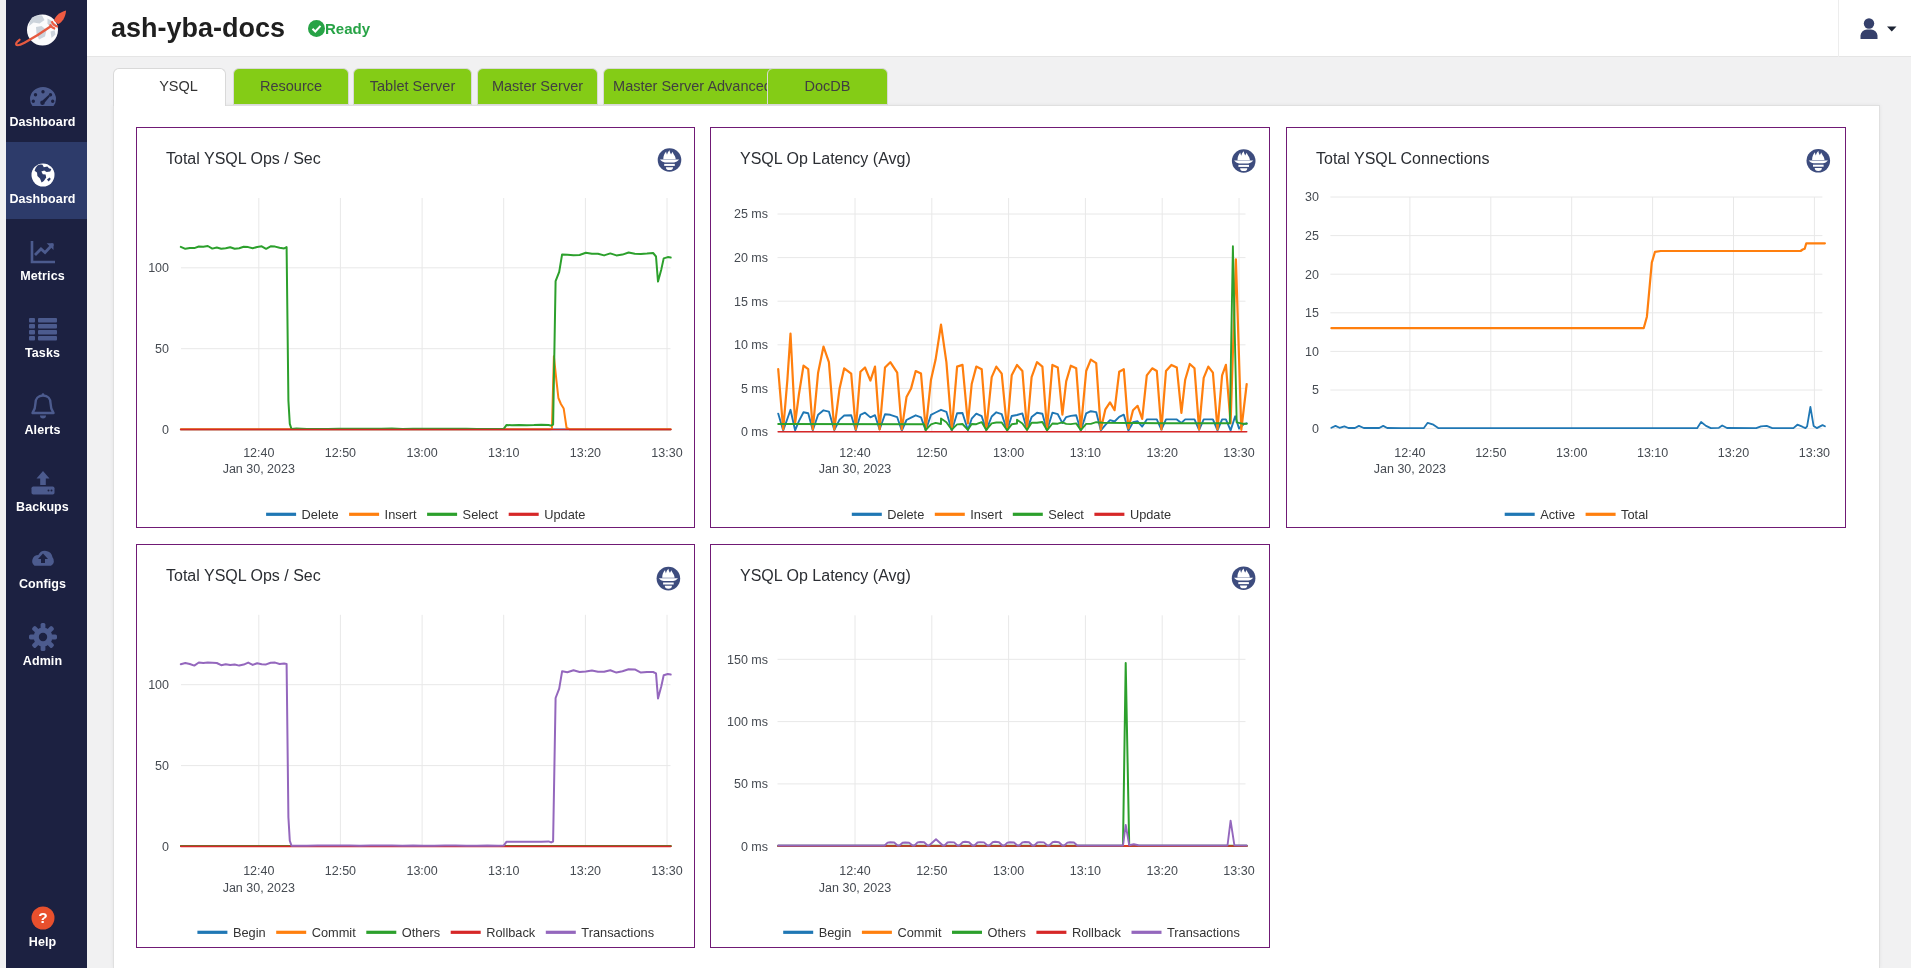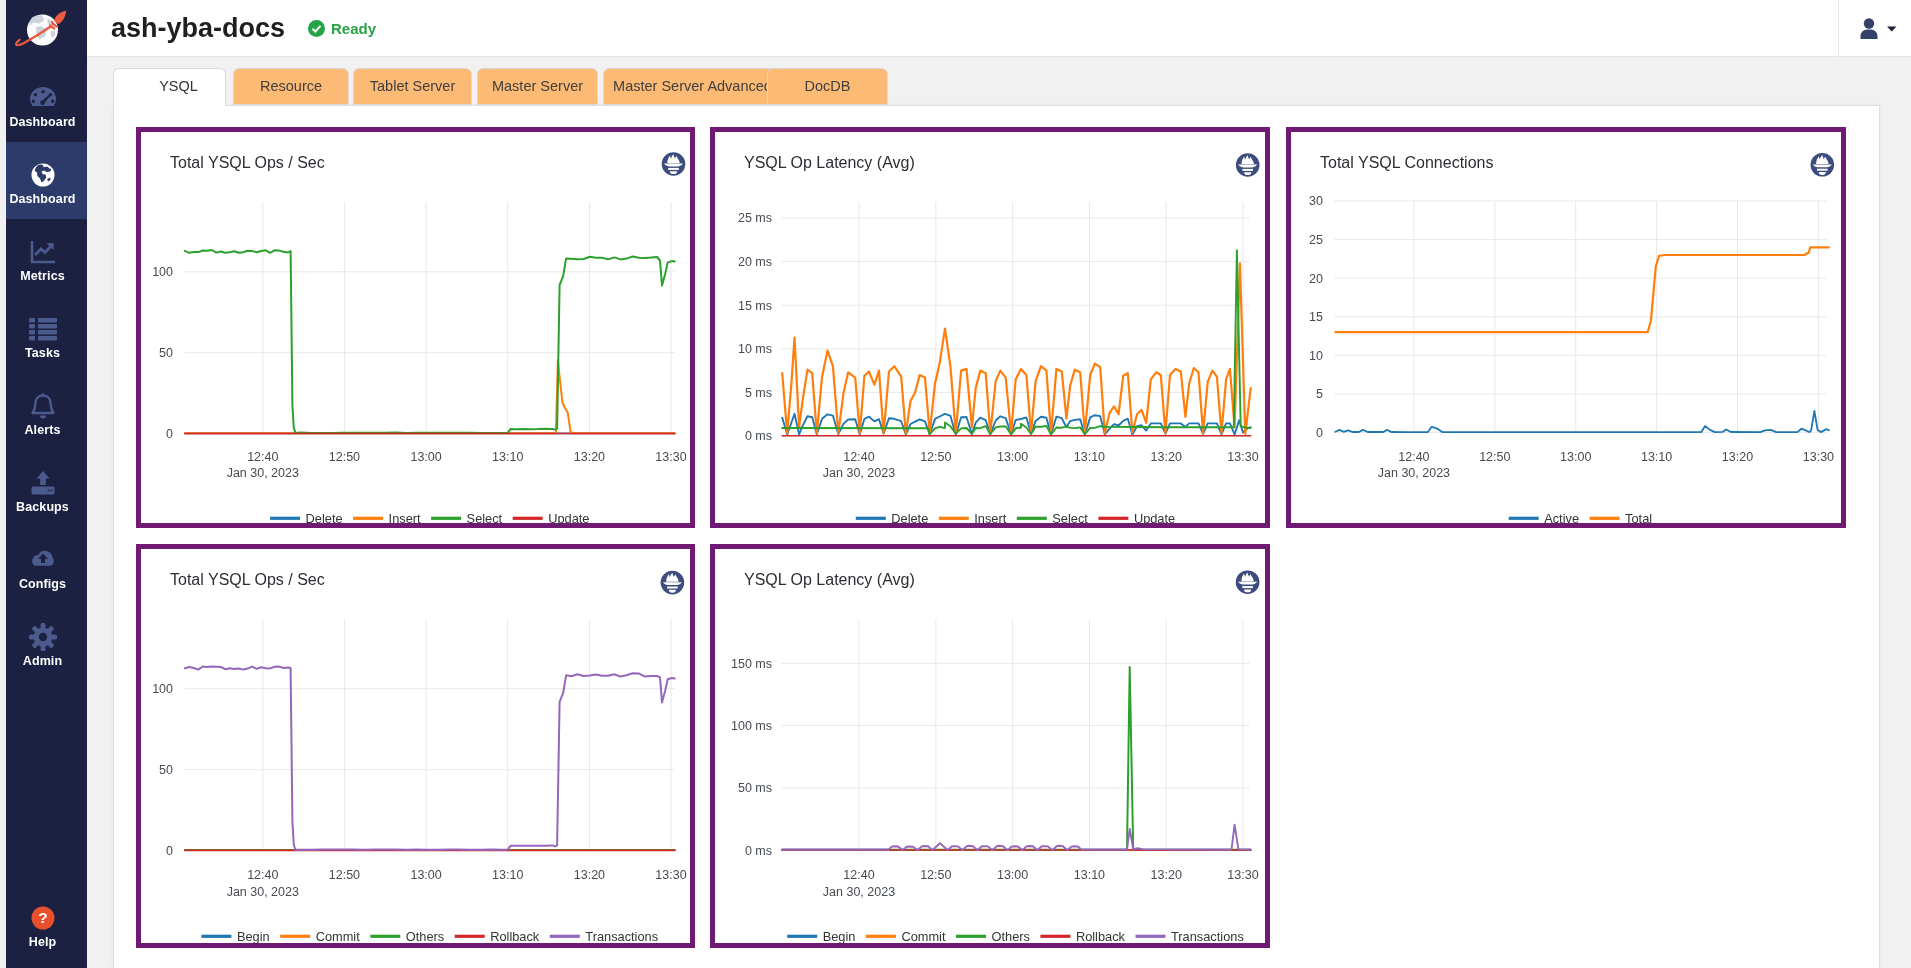--- a/index.html
+++ b/index.html
@@ -1,29 +1,29 @@
 <!DOCTYPE html>
 <html><head><meta charset="utf-8"><style>
 * { margin:0; padding:0; box-sizing:border-box; }
 body { font-family:"Liberation Sans", sans-serif; width:1911px; height:968px; overflow:hidden; background:#f1f1f2; }
 #stage { position:absolute; left:0; top:0; width:1911px; height:968px;text-decoration:underline; }
 #header { position:absolute; left:81px; top:0; width:1830px; height:57px; background:#fff; border-bottom:1px solid #e5e5e5; }
 #htitle { position:absolute; left:111px; top:13px; font-size:27px; font-weight:bold; color:#1f1f1f; }
-#ready { position:absolute; left:308px; top:20px; display:flex; align-items:center; gap:6px; color:#27a346; font-size:15px; font-weight:bold; }
+#ready { position:absolute; left:308px; top:20px; display:flex; align-items:center; gap:0; color:#27a346; font-size:15px; font-weight:bold; }
 #usep { position:absolute; left:1838px; top:0; width:1px; height:57px; background:#ededed; }
 #sidebar { position:absolute; left:0; top:0; width:81px; height:968px; background:#1c2141;margin-left:6px; }
 .navitem { position:absolute; left:0; width:81px; height:77px; text-align:center; }
 .navitem.active { background:#2d3b6a; }
 .nico { position:absolute; top:18px; left:0; width:73px; height:30px; display:flex; justify-content:center; align-items:center; }
 .nlbl { position:absolute; top:50px; left:0; width:73px; font-size:12.5px; font-weight:bold; color:#fff; letter-spacing:0.1px; }
 #logo { position:absolute; left:0px; top:0px; }
 #content { position:absolute; left:113px; top:105px; width:1767px; height:863px; background:#fff; border:1px solid #e0e0e0; border-bottom:none; box-shadow:0 0 4px rgba(0,0,0,0.06); }
-.tab { position:absolute; top:68px; height:37px; background:#fdba74; border:1px solid #d9d9d9; border-radius:6px 6px 0 0; text-align:center; line-height:35px; font-size:14.5px; color:#404040; }
+.tab { position:absolute; top:68px; height:37px; background:#84cc16; border:1px solid #d9d9d9; border-radius:6px 6px 0 0; text-align:center; line-height:35px; font-size:14.5px; color:#404040; }
 .tab.active { background:#fff; height:38px; border-bottom:none; z-index:5; color:#333;padding-left:18px; }
-.panel { position:absolute; background:#fff; border:5px solid #701a75; }
+.panel { position:absolute; background:#fff; border:1px solid #701a75; }
 .ptitle { position:absolute; left:29px; top:22px; font-size:16px; color:#2b2e33; z-index:2; }
 svg text { font-family:"Liberation Sans", sans-serif; }
 </style></head>
 <body>
 <div id="stage">
 <div id="header"></div>
 <div id="htitle">ash-yba-docs</div>
 <div id="ready">
       <svg width="17" height="17" viewBox="0 0 17 17">
         <circle cx="8.5" cy="8.5" r="8.5" fill="#27a346"></circle>

